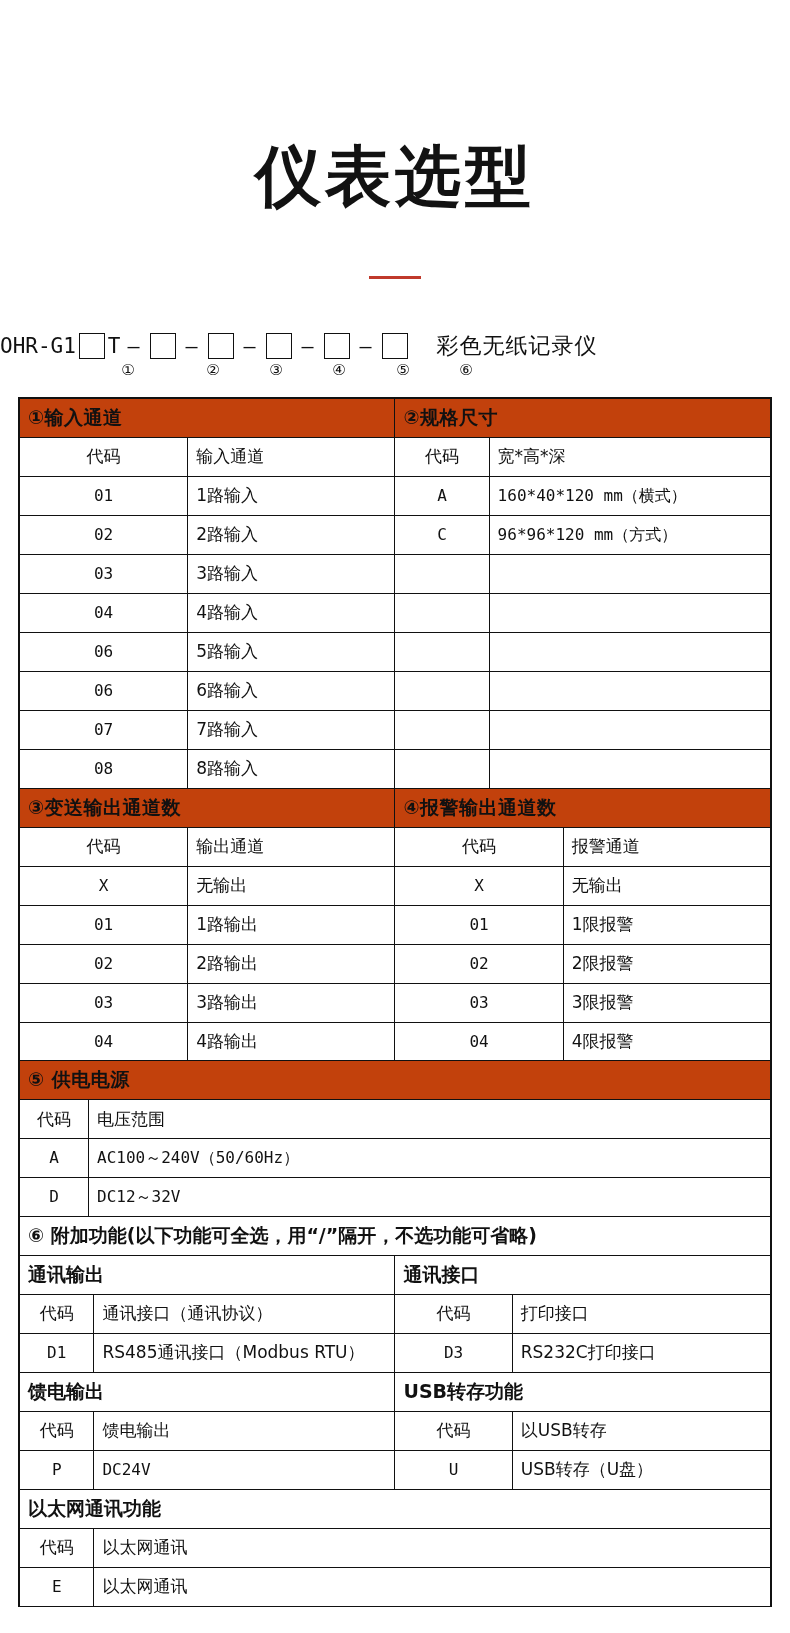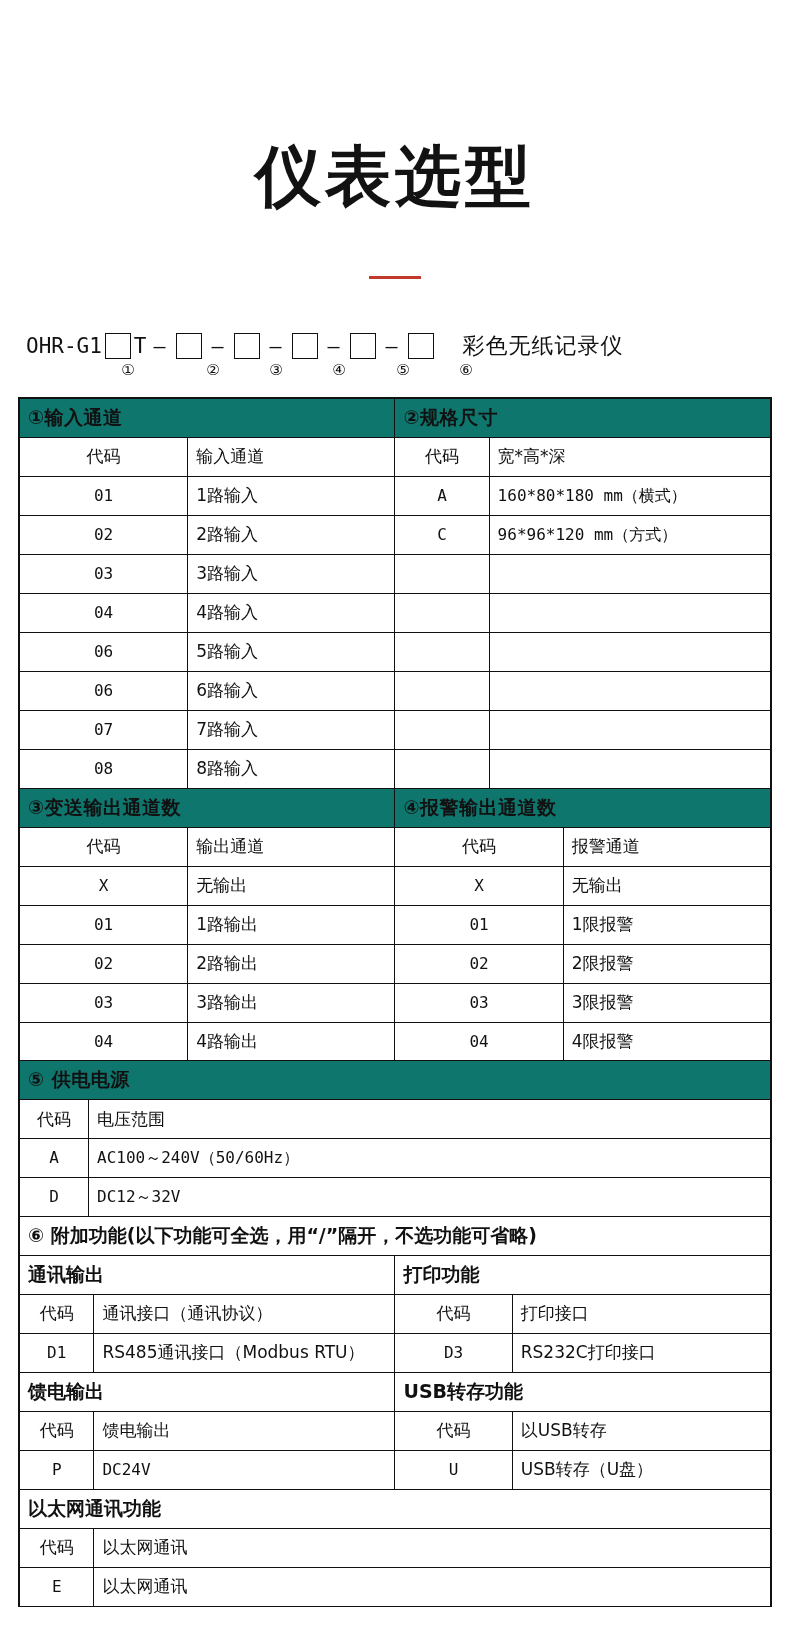--- a/index.html
+++ b/index.html
@@ -33,21 +33,20 @@
   .title-rule {
     width: 52px;
     height: 3px;
     background: #c0392b;
     margin: 66px auto 0 auto;
   }
 
   
   .model-line {
     margin-top: 52px;
-    padding-left: 26px;
     display: flex;
     align-items: center;
     font-family: "DejaVu Sans Mono", monospace;
     font-size: 21px;
     color: #111;
     height: 30px;
   }
   .model-prefix {
     font-family: "DejaVu Sans Mono", monospace;
     font-size: 21px;
@@ -101,21 +100,21 @@
   table.grid td {
     border: 1.4px solid #111;
     padding: 6px 8px;
     vertical-align: middle;
     line-height: 1.25;
     height: 26px;
   }
   .sec-head {
     font-weight: bold;
     font-size: 19px;
-    background: #0f766e;
+    background: #c2410c;
     letter-spacing: 0.5px;
   }
   .col-code {
     width: 52px;
     text-align: center;
     white-space: nowrap;
   }
   .mono {
     font-family: "DejaVu Sans Mono", monospace;
     font-size: 16px;
@@ -188,21 +187,21 @@
     <tr>
       <td class="col-code hdr-cell">代码</td>
       <td class="hdr-cell txt">输入通道</td>
       <td class="col-code hdr-cell">代码</td>
       <td class="hdr-cell txt">宽*高*深</td>
     </tr>
     <tr>
       <td class="col-code mono">01</td>
       <td class="cn txt">1路输入</td>
       <td class="col-code mono">A</td>
-      <td class="mono txt">160*80*180 mm（横式）</td>
+      <td class="mono txt">160*40*120 mm（横式）</td>
     </tr>
     <tr>
       <td class="col-code mono">02</td>
       <td class="cn txt">2路输入</td>
       <td class="col-code mono">C</td>
       <td class="mono txt">96*96*120 mm（方式）</td>
     </tr>
     <tr>
       <td class="col-code mono">03</td>
       <td class="cn txt">3路输入</td>
@@ -308,21 +307,21 @@
     </table>
 
   <table class="grid tbl">
     <tbody>
         <tr>
       <td class="sec-head-wide cn" colspan="4">⑥ 附加功能(以下功能可全选，用“/”隔开，不选功能可省略)</td>
     </tr>
 
     <tr>
       <td class="bold-head cn" colspan="2" style="width:50%;">通讯输出</td>
-      <td class="bold-head cn" colspan="2" style="width:50%;">打印功能</td>
+      <td class="bold-head cn" colspan="2" style="width:50%;">通讯接口</td>
     </tr>
     <tr>
       <td class="col-code hdr-cell">代码</td>
       <td class="hdr-cell txt">通讯接口（通讯协议）</td>
       <td class="col-code hdr-cell">代码</td>
       <td class="hdr-cell txt">打印接口</td>
     </tr>
     <tr>
       <td class="col-code mono">D1</td>
       <td class="cn txt">RS485通讯接口（Modbus RTU）</td>

